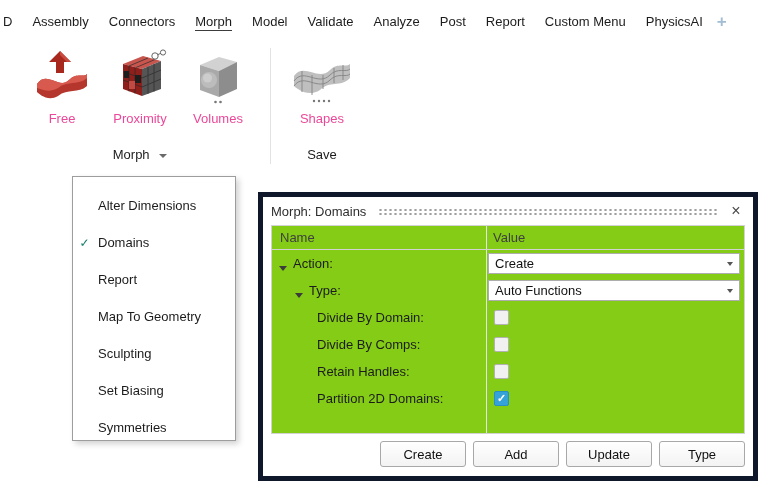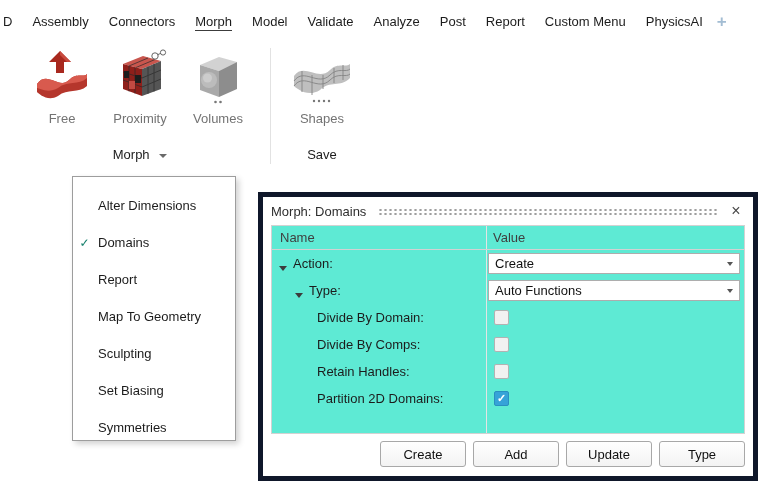--- a/index.html
+++ b/index.html
@@ -15,21 +15,21 @@
     display:flex; align-items:center; }
   .menubar-item { padding:0 10px; white-space:nowrap; cursor:default; }
   .menubar-item:first-child { padding-left:3px; }
   .menubar-item.active .mi-label { border-bottom:1.5px solid #3c3c3c; padding-bottom:1px; }
   .plus-icon { color:#a3bdd3; font-size:17px; font-weight:bold; margin-left:4px; line-height:1; }
 
   
   .tool { position:absolute; top:44px; width:80px; display:flex;
     flex-direction:column; align-items:center; }
   .tool .icon { height:66px; display:flex; align-items:center; justify-content:center; }
-  .tool .tool-label { margin-top:1px; color:#737373; }
+  .tool .tool-label { margin-top:1px; color:#ec4899; }
   .tool-free { left:22px; } .tool-proximity { left:100px; }
   .tool-volumes { left:178px; } .tool-shapes { left:282px; }
 
   .group-label { position:absolute; top:147px; text-align:center; color:#1c1c1c; }
   .group-morph { left:22px; width:236px; }
   .group-save  { left:282px; width:80px; }
   .caret-down { display:inline-block; width:0; height:0; border-top:4px solid #6a6a6a;
     border-left:4px solid transparent; border-right:4px solid transparent;
     margin-left:6px; vertical-align:middle; }
 
@@ -50,21 +50,21 @@
     background:#fff; border:5px solid #0f172a; z-index:4; }
   .dialog-header { height:28px; display:flex; align-items:center; padding:0 8px; }
   .dialog-title { color:#2e2e2e; white-space:nowrap; }
   .drag-dots { flex:1; height:7px; margin:0 10px 0 12px;
     background-image:radial-gradient(circle, #9f9f9f 1px, transparent 1.3px);
     background-size:5px 4px; }
   .close-icon { width:18px; text-align:center; font-size:16px; color:#4a4a4a;
     line-height:18px; cursor:default; }
 
   .prop-table { position:absolute; left:8px; right:8px; top:28px; bottom:42px;
-    border:1px solid #d2d2d2; background:#5eead4; }
+    border:1px solid #d2d2d2; background:#84cc16; }
   .col-divider { position:absolute; left:214px; top:0; bottom:0; width:1px; background:#e4e4e4; }
   .thead { position:relative; height:24px; display:flex; align-items:center;
     border-bottom:1px solid #d2d2d2; color:#3f3f3f; }
   .th-name { width:214px; padding-left:8px; flex:none; }
   .th-value { flex:1; padding-left:7px; }
 
   .prow { position:relative; height:27px; display:flex; align-items:center; }
   .pname { width:214px; flex:none; display:flex; align-items:flex-end; color:#1c1c1c; }
   .ind0 { padding-left:7px; } .ind1 { padding-left:23px; } .ind2 { padding-left:45px; }
   .row-caret { width:0; height:0; border-top:5px solid #3c3c3c;

